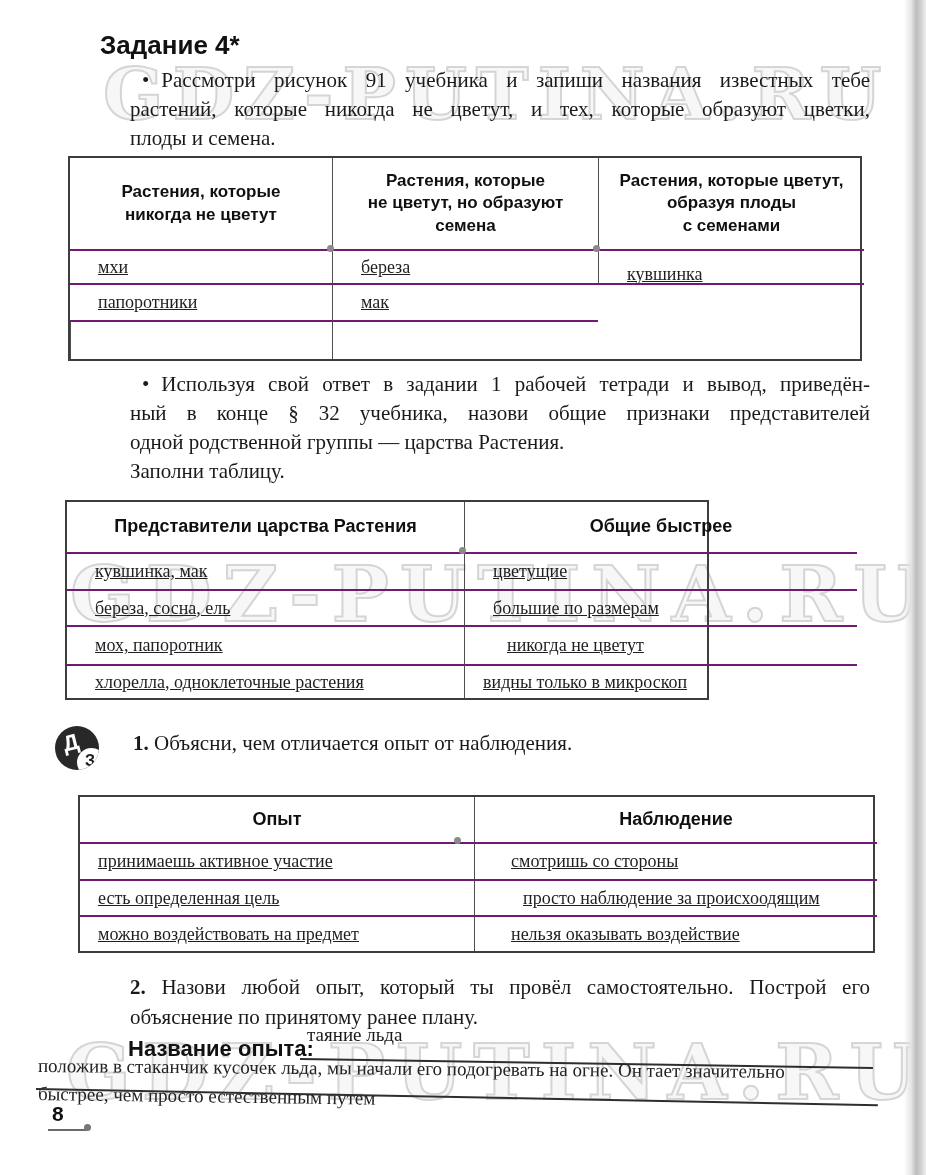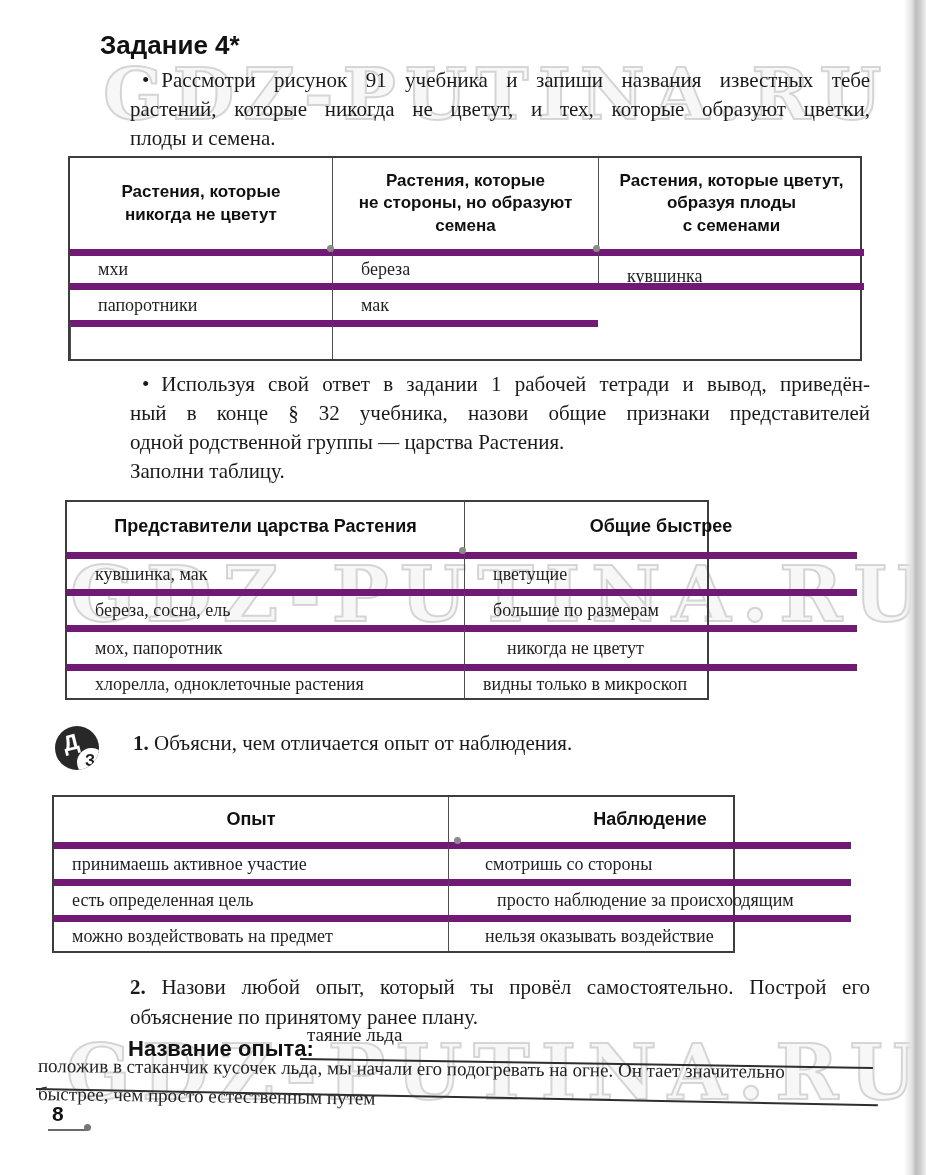--- a/index.html
+++ b/index.html
@@ -26,29 +26,29 @@
   .q2{top:972px;line-height:30px;}
   .jl{text-align:justify;text-align-last:justify;}
   .ll{text-align:left;}
   .bullet{display:inline-block;margin-right:12px;padding-left:12px;}
   b.num{font-weight:700;}
 
   
   .tbl{position:absolute;display:grid;box-sizing:border-box;border:2px solid #3d3d3d;z-index:1;}
   .t1{left:68px;top:156px;width:794px;grid-template-columns:262px 266px 266px;grid-template-rows:91px 34px 37px 39px;}
   .t2{left:65px;top:500px;width:644px;grid-template-columns:397px 393px;grid-template-rows:50px 37px 36px 39px 34px;}
-  .t3{left:52px;top:795px;width:683px;grid-template-columns:394px 403px;grid-template-rows:45px 37px 36px 36px;}
+  .t3{left:78px;top:795px;width:797px;grid-template-columns:394px 403px;grid-template-rows:45px 37px 36px 36px;}
   .cell{box-sizing:border-box;display:flex;align-items:center;padding-left:28px;
         font-family:"Liberation Serif",serif;font-size:18px;color:#1f1f1f;}
   .hcell{box-sizing:border-box;display:flex;flex-direction:column;justify-content:center;align-items:center;
         text-align:center;padding:0 6px;font-family:"Liberation Sans",sans-serif;font-weight:700;
         font-size:17px;line-height:1.32;color:#101010;}
   .t2 .hcell,.t3 .hcell{font-size:18px;}
   .bl{border-left:1px solid #4e4e4e;}
-  .bt{border-top:7px solid #701a75;}
+  .bt{border-top:2px solid #701a75;text-decoration:underline;}
 
   
   .dot{position:absolute;width:7px;height:7px;border-radius:50%;background:#8b8b8b;z-index:2;}
 
   
   .dz{position:absolute;left:55px;top:726px;width:44px;height:44px;z-index:1;}
   .dz-circle{position:relative;width:44px;height:44px;border-radius:50%;background:#282828;overflow:hidden;}
   .dz-white{position:absolute;right:-7px;bottom:-7px;width:29px;height:29px;border-radius:50%;background:#fff;}
   .dz-d{position:absolute;left:8px;top:4px;color:#fff;font:700 22px "Liberation Sans",sans-serif;transform:rotate(-14deg);}
   .dz-z{position:absolute;right:4px;bottom:0px;color:#1d1d1d;font:700 16px "Liberation Sans",sans-serif;}
@@ -90,21 +90,21 @@
     <div class="ll">плоды и семена.</div>
   </div>
 
   <div class="tbl t1">
     <div class="hcell">
       <div>Растения, которые</div>
       <div>никогда не цветут</div>
     </div>
     <div class="hcell bl">
       <div>Растения, которые</div>
-      <div>не стороны, но образуют</div>
+      <div>не цветут, но образуют</div>
       <div>семена</div>
     </div>
     <div class="hcell bl">
       <div>Растения, которые цветут,</div>
       <div>образуя плоды</div>
       <div>с семенами</div>
     </div>
 
     <div class="cell bt">мхи</div>
     <div class="cell bt bl">береза</div>

